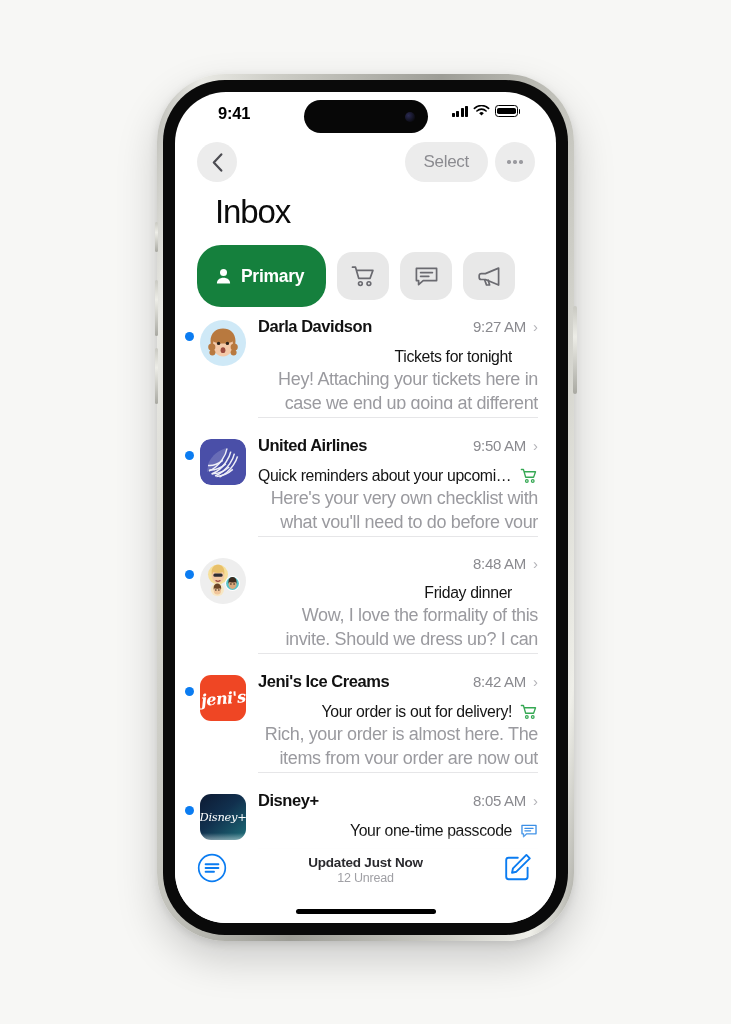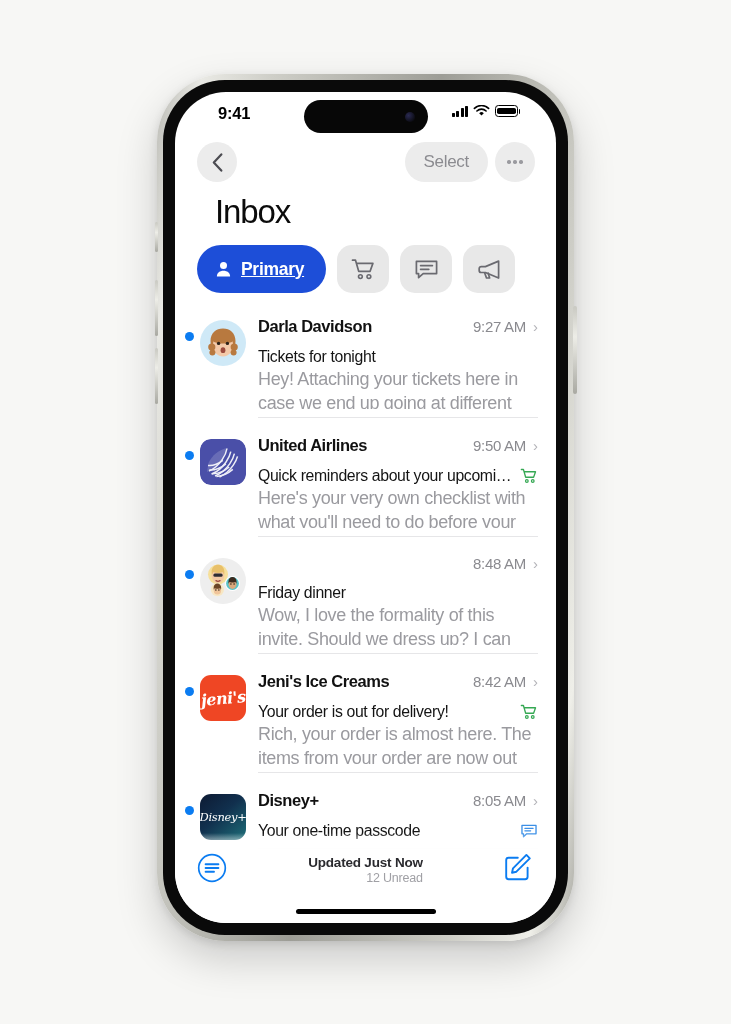--- a/index.html
+++ b/index.html
@@ -79,31 +79,31 @@
 
   
   #title {
     position:absolute; left:24px; top:101px;
     font-size:33px; font-weight:400; color:#0b0b0b; letter-spacing:-1.1px;margin-left:16px;
   }
 
   
   #tabs { position:absolute; left:22px; top:153px; display:flex; gap:11px; align-items:center; }
   #tab-primary {
-    height:48px; padding:0 22px 0 18px; border-radius:24px;
-    background:#1d4ed8; display:flex; align-items:center; gap:9px;
-    color:#fff; font-size:17.5px; font-weight:600; letter-spacing:-.3px;text-decoration:underline;
+    height:62px; padding:0 22px 0 18px; border-radius:24px;
+    background:#15803d; display:flex; align-items:center; gap:9px;
+    color:#fff; font-size:17.5px; font-weight:600; letter-spacing:-.3px;
   }
   .tab-sq {
     width:52px; height:48px; border-radius:15px; background:#e8e8e8;
     display:flex; align-items:center; justify-content:center;
   }
 
   
-  #list { position:absolute; left:0; top:216px; right:0; bottom:74px; overflow:hidden; }
+  #list { position:absolute; left:0; top:216px; right:0; bottom:74px; overflow:hidden;text-align:right; }
   .row { position:relative; display:flex; padding:9px 18px 9px 0; }
   .unread-dot {
     position:absolute; left:10px; top:24px;
     width:9px; height:9px; border-radius:50%; background:#0b7cf1;
   }
   .avatar-wrap { width:46px; min-width:46px; margin-left:25px; margin-top:3px; }
   .avatar { width:46px; height:46px; border-radius:50%; overflow:hidden; position:relative; }
   .avatar.square { border-radius:11px; }
   .row-body { flex:1; min-width:0; margin-left:12px; position:relative; padding-bottom:9px; }
   .row-top { display:flex; align-items:baseline; }
@@ -123,21 +123,21 @@
     margin-top:2px; font-size:18px; color:#9a9a9f; letter-spacing:-.35px;
     line-height:1.33; max-height:41px; overflow:hidden;
   }
   .sep { position:absolute; left:0; right:0; bottom:0; height:1px; background:#e6e6e8; }
 
   
   #toolbar { position:absolute; left:0; right:0; bottom:0; height:74px; background:#fff; }
   #tb-inner { position:relative; height:48px; }
   #filter-btn { position:absolute; left:22px; top:4px; }
   #compose-btn { position:absolute; right:24px; top:4px; }
-  #tb-center { position:absolute; left:50%; transform:translateX(-50%); top:6px; text-align:right; }
+  #tb-center { position:absolute; left:50%; transform:translateX(-50%); top:6px; text-align:center; }
   #updated { font-size:13.5px; font-weight:600; color:#2a2a2e; letter-spacing:-.2px; }
   #unread { font-size:12.5px; color:#a0a0a5; margin-top:1px; letter-spacing:-.2px; }
   #home-ind {
     position:absolute; left:50%; transform:translateX(-50%); bottom:9px;
     width:140px; height:5px; border-radius:3px; background:#000;
   }
   .fade-bottom {
     position:absolute; left:0; right:0; bottom:74px; height:16px;
     background:linear-gradient(to bottom, rgba(255,255,255,0), #fff);
     pointer-events:none;

